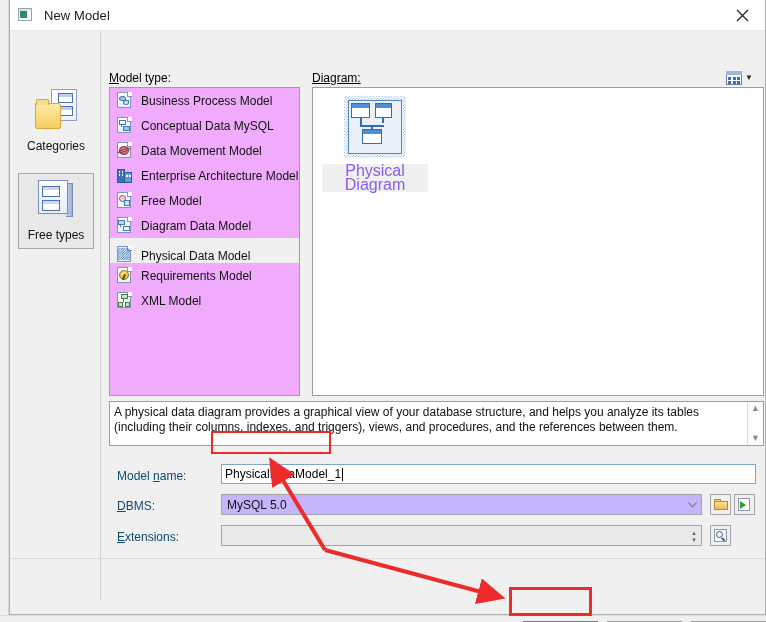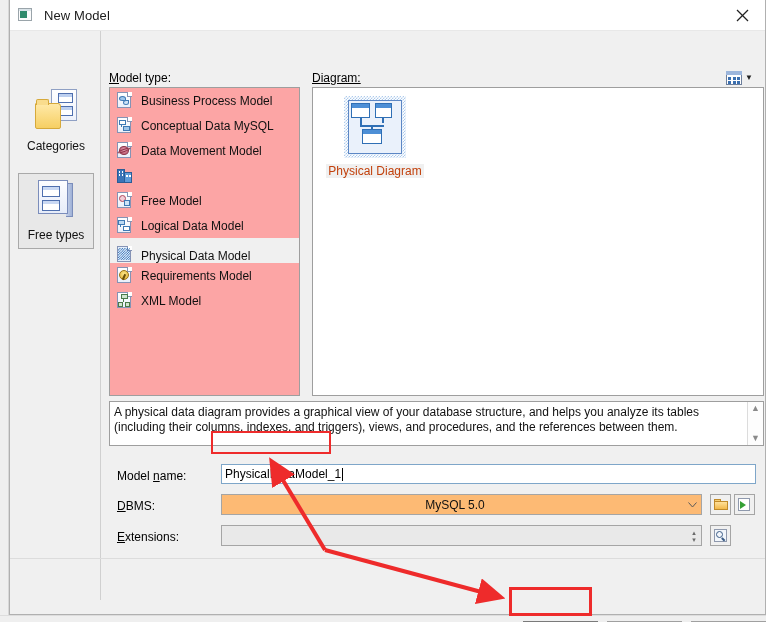--- a/index.html
+++ b/index.html
@@ -205,21 +205,21 @@
   }
   #lbl-modeltype { left: 99px; top: 40px; }
   #lbl-diagram   { left: 302px; top: 40px; text-decoration: underline; }
   .acc { text-decoration: underline; }
 
   
   .listbox {
     position: absolute;
     left: 99px; top: 56px;
     width: 191px; height: 309px;
-    background: #fca5a5;
+    background: #f0abfc;
     border: 1px solid #9e9e9e;
     box-sizing: border-box;
     overflow: hidden;
   }
   .list-row {
     display: flex;
     align-items: center;
     height: 25px;
     padding-left: 6px;
     box-sizing: border-box;
@@ -266,23 +266,23 @@
   #diag-physical { left: 9px; }
   #diag-multi { left: 115px; }
   .diag-thumb {
     width: 62px; height: 62px;
     margin: 0 auto;
     position: relative;
     box-sizing: border-box;
   }
   .diag-caption {
     margin-top: 6px;
-    font-size: 12px;
+    font-size: 16px;
     line-height: 14px;
-    color: #c2410c;
+    color: #8b5cf6;
     display: inline-block;
     padding: 0 2px;
   }
   .diag-item.sel .diag-caption { background: #f0f0f0; }
   .diag-item.sel .diag-thumb {
     background-image:
       linear-gradient(45deg, rgba(120,170,225,.55) 25%, transparent 25%, transparent 75%, rgba(120,170,225,.55) 75%),
       linear-gradient(45deg, rgba(120,170,225,.55) 25%, transparent 25%, transparent 75%, rgba(120,170,225,.55) 75%);
     background-size: 3px 3px;
     background-position: 0 0, 1.5px 1.5px;
@@ -352,21 +352,21 @@
     padding: 2px 0;
     box-sizing: border-box;
   }
   .sc-arrow { font-size: 9px; color: #8a8a8a; line-height: 9px; }
 
   
   .frm-label {
     position: absolute;
     left: 107px;
     font-size: 12px;
-    color: #000000;
+    color: #0c4a6e;
   }
   #lbl-modelname  { top: 438px; }
   #lbl-dbms       { top: 468px; }
   #lbl-extensions { top: 499px; }
 
   .txt-input {
     position: absolute;
     left: 211px;
     height: 20px;
     background: #ffffff;
@@ -388,27 +388,26 @@
     display: inline-block;
     width: 1px; height: 13px;
     background: #000;
     margin-left: 1px;
   }
 
   .combo {
     position: absolute;
     left: 211px; top: 463px;
     width: 481px; height: 21px;
-    background: #fdba74;
+    background: #c4b5fd;
     border: 1px solid #a5a5a5;
     box-sizing: border-box;
     display: flex;
     align-items: center;
     cursor: default;
-    text-align: center;
   }
   .combo .val { padding-left: 5px; font-size: 12px; color: #111; flex: 1; }
   .combo .chev {
     width: 18px; text-align: center; color: #5a5a5a; font-size: 9px;
   }
 
   .ext-field {
     position: absolute;
     left: 211px; top: 494px;
     width: 481px; height: 21px;
@@ -635,41 +634,42 @@
         <div class="mini">
           <div class="g" style="left:1px; top:2px; width:8px; height:14px; background:#3a74b8; border:1px solid #2b5c96;"></div>
           <div class="g" style="left:8px; top:5px; width:8px; height:11px; background:#5d9ad8; border:1px solid #2b5c96;"></div>
           <div class="g" style="left:2.5px; top:4px; width:1.5px; height:1.5px; background:#ffffff;"></div>
           <div class="g" style="left:5.5px; top:4px; width:1.5px; height:1.5px; background:#ffffff;"></div>
           <div class="g" style="left:2.5px; top:7px; width:1.5px; height:1.5px; background:#ffffff;"></div>
           <div class="g" style="left:5.5px; top:7px; width:1.5px; height:1.5px; background:#ffffff;"></div>
           <div class="g" style="left:10px; top:8px; width:1.5px; height:1.5px; background:#ffffff;"></div>
           <div class="g" style="left:13px; top:8px; width:1.5px; height:1.5px; background:#ffffff;"></div>
         </div>
+        <div class="lbl">Enterprise Architecture Model</div>
       </div>
 
       <div class="list-row">
         <div class="mini">
           <div class="base"></div>
             <div class="fold"></div>
           <div class="g" style="left:3px; top:3px; width:7px; height:7px; border-radius:50%; border:1.3px solid #b1485f; background:#f2cdd6;"></div>
           <div class="g" style="left:8px; top:8px; width:6px; height:6px; border:1.3px solid #3f7ab5; background:#cfe4f7;"></div>
         </div>
         <div class="lbl">Free Model</div>
       </div>
 
       <div class="list-row">
         <div class="mini">
           <div class="base"></div>
             <div class="fold"></div>
           <div class="g" style="left:2px; top:3px; width:7px; height:5px; background:#bcd9f2; border:1.2px solid #3f7ab5;"></div>
           <div class="g" style="left:7px; top:9px; width:7px; height:5px; background:#ffffff; border:1.2px solid #3f7ab5;"></div>
           <div class="g" style="left:4px; top:8px; width:1.2px; height:2px; background:#3f7ab5;"></div>
         </div>
-        <div class="lbl">Logical Data Model</div>
+        <div class="lbl">Diagram Data Model</div>
       </div>
 
 
       <div class="list-row sel">
         <div class="mini">
           <div class="base" style="background:#e3eefb;"></div>
             <div class="fold"></div>
           <div class="g" style="left:2px; top:2px; width:12px; height:12px;
               background-image:
                 linear-gradient(45deg,#2f6fb5 25%,transparent 25%,transparent 75%,#2f6fb5 75%),

